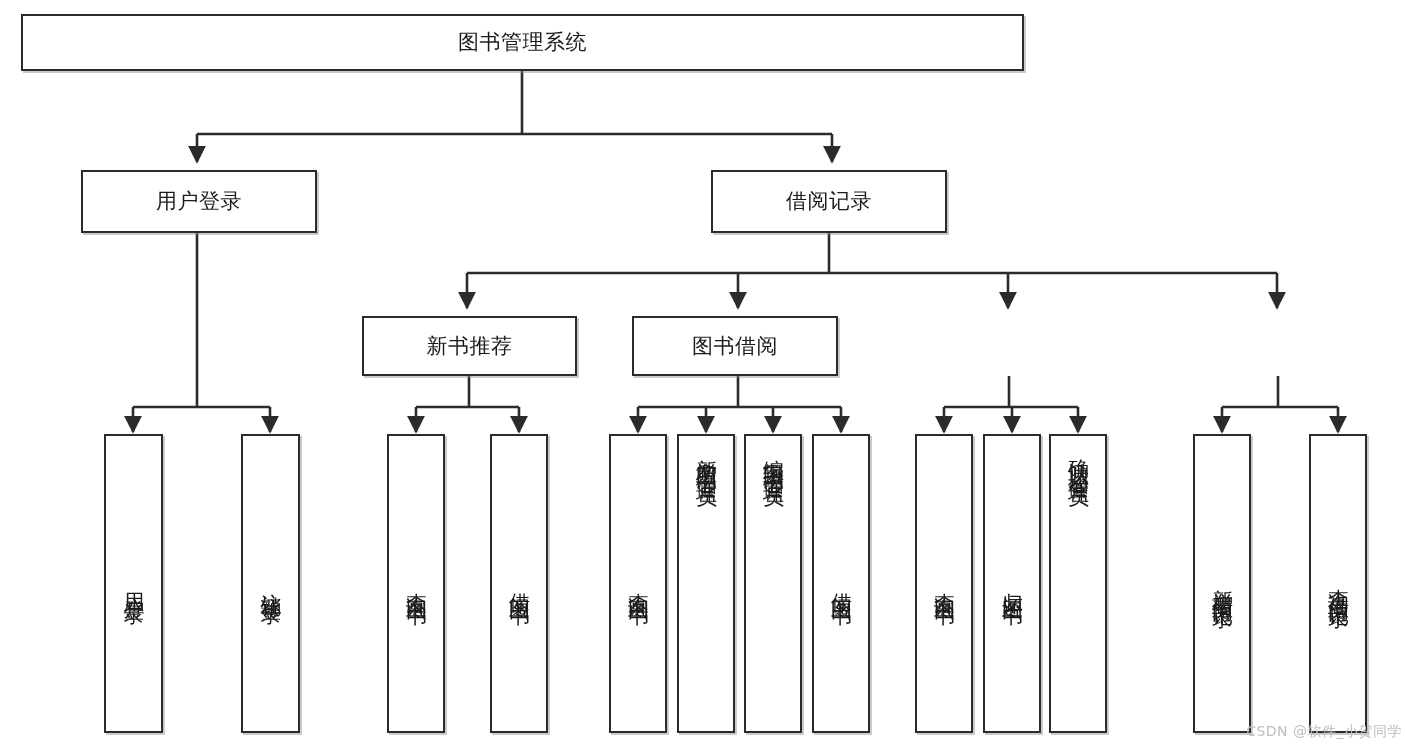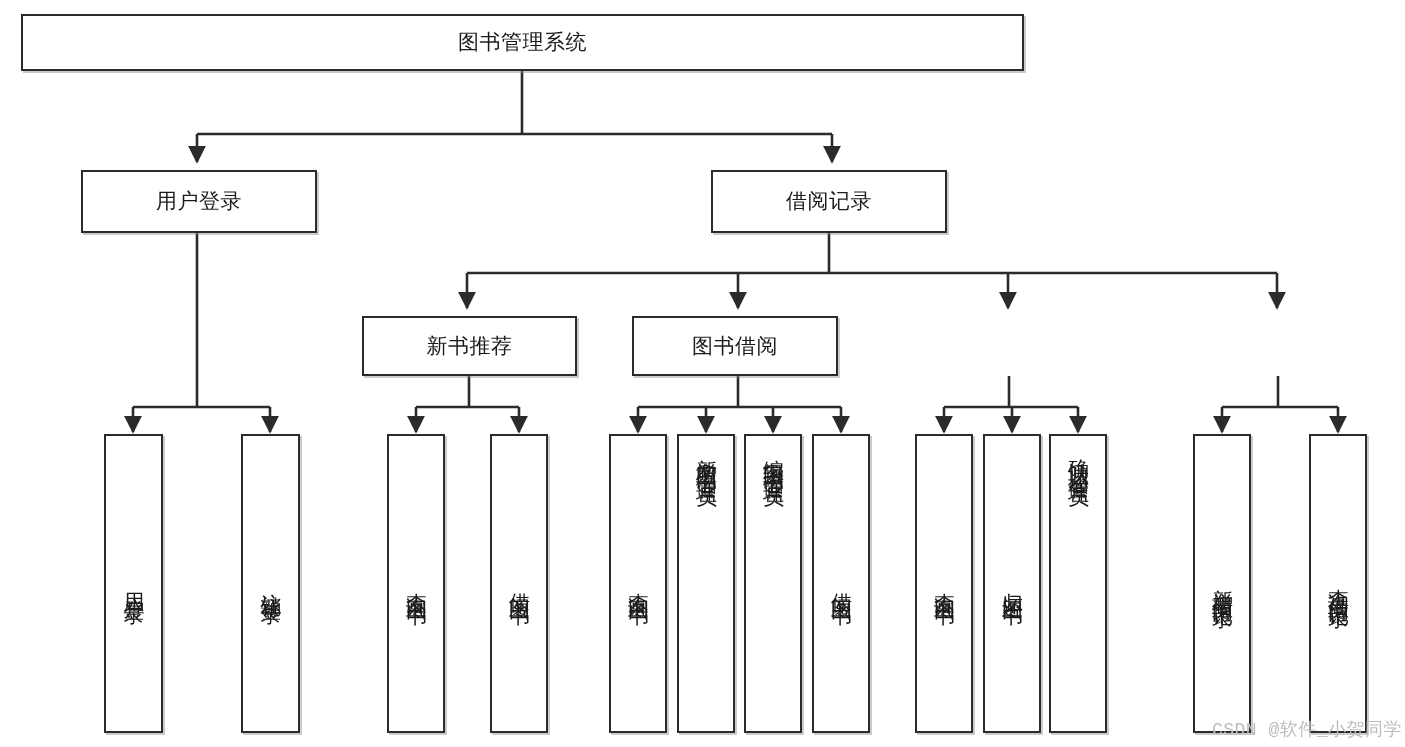--- a/index.html
+++ b/index.html
@@ -56,26 +56,25 @@
     white-space: nowrap;
   }
   .node.vleaf-mid {
     align-items: center;
     padding-top: 0;
   }
   .watermark {
     position: absolute;
     right: 24px;
     bottom: 6px;
-    font-size: 18px;
+    font-size: 14px;
     color: #bdbdbd;
     letter-spacing: 0.5px;
     white-space: nowrap;
     user-select: none;
-    font-family: Liberation Mono, monospace;
   }
 </style>
 </head>
 <body>
 
 <div id="canvas">
 
   <svg id="edges" viewBox="0 0 1405 747" xmlns="http://www.w3.org/2000/svg">
     <defs>
       <marker id="arrow" viewBox="0 0 10 10" refX="9" refY="5" markerWidth="7" markerHeight="7" orient="auto-start-reverse">

